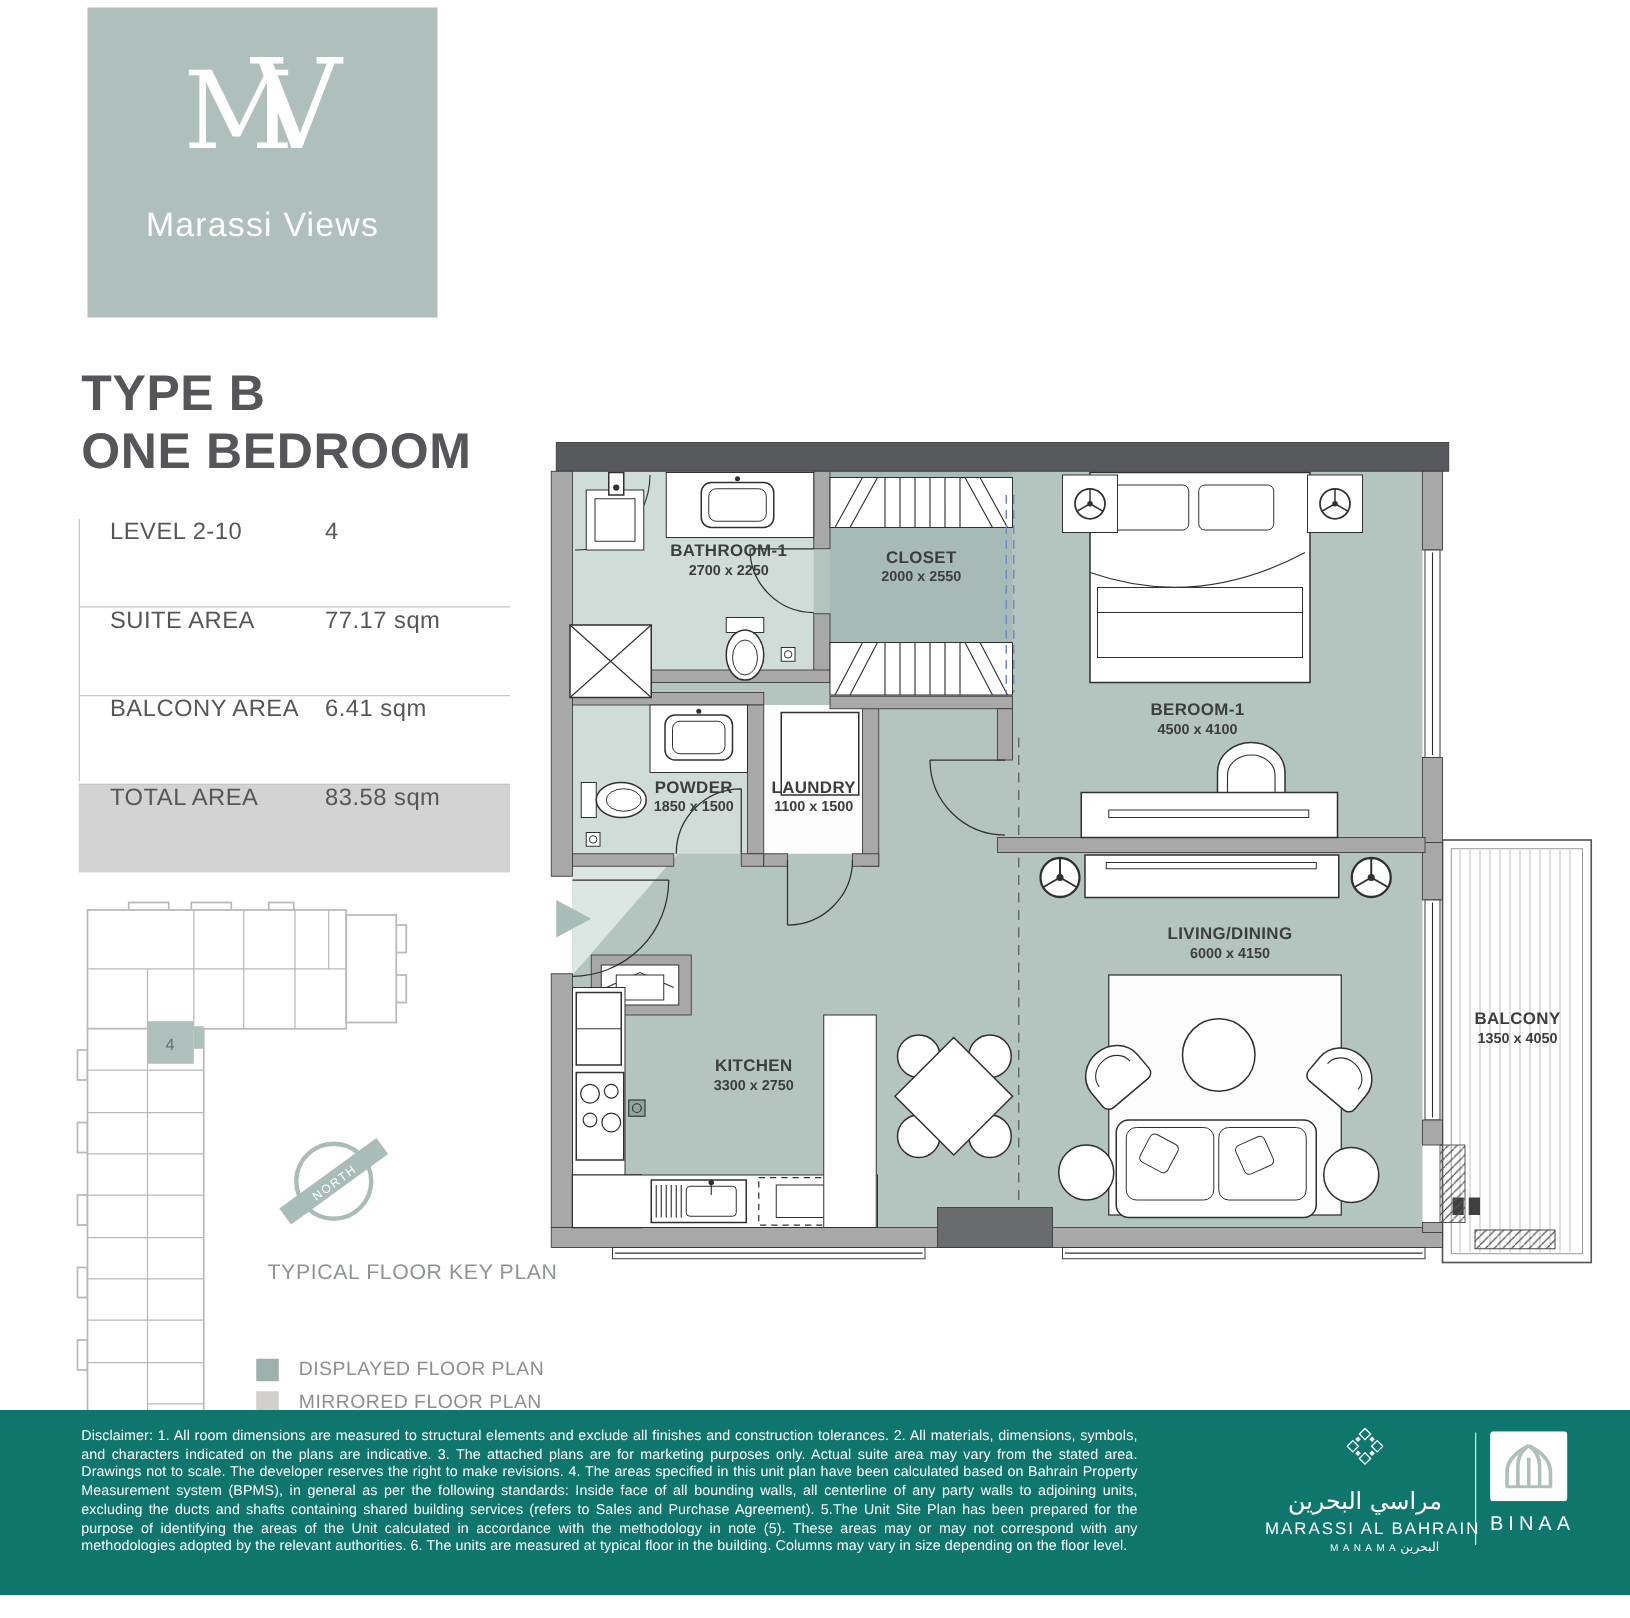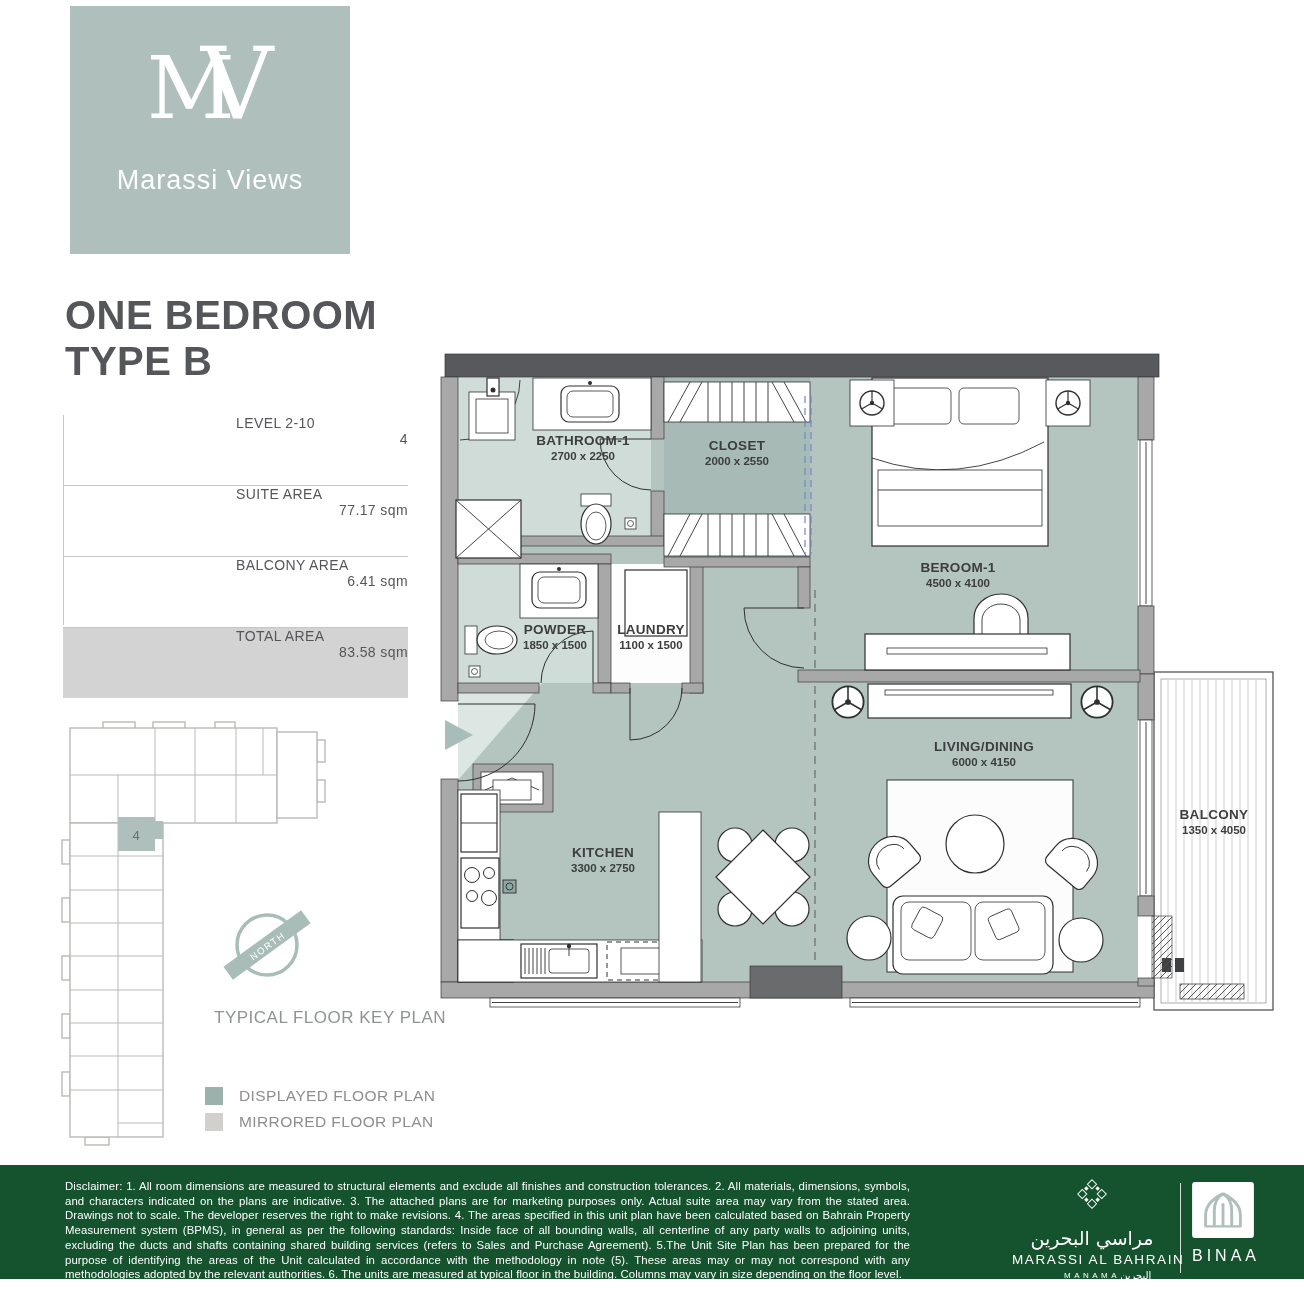--- a/index.html
+++ b/index.html
@@ -13,37 +13,37 @@
   .mg-m{font-size:86px;}
   .mg-v{font-size:100px;margin-left:-34px;}
   .logo-ar{font-size:30px;margin-top:2px;font-family:"DejaVu Sans",sans-serif;}
   .logo-en{font-size:27px;letter-spacing:1px;margin-top:2px;}
 
   
   .unit-title{left:65px;top:292px;font-size:40px;font-weight:bold;color:#55565a;line-height:46px;letter-spacing:.5px;}
 
   
   .spec-table{left:63px;top:415px;width:345px;color:#55565a;}
-  .spec-row{position:relative;height:70px;display:flex;align-items:flex-end;font-size:14px;letter-spacing:.4px;flex-direction:column;}
+  .spec-row{position:relative;height:70px;display:flex;align-items:flex-start;font-size:19px;letter-spacing:.4px;}
   .spec-row + .spec-row{border-top:1px solid #c6c6c6;}
   .spec-row .lbl{width:172px;padding-left:25px;}
   .spec-row.hl{background:#d3d3d3;}
   .table-rule{left:63px;top:415px;width:1px;height:210px;background:#c6c6c6;}
 
   
   .keyplan-caption{left:214px;top:1008px;font-size:17px;color:#8f9492;letter-spacing:.5px;}
   .legend{left:205px;top:1087px;}
   .legend-row{display:flex;align-items:center;margin-bottom:8px;}
   .legend-row .sw{width:18px;height:18px;margin-right:16px;}
   .sw-displayed{background:#9db1ac;}
   .sw-mirrored{background:#d2d0cc;}
   .legend-row .lg-label{font-size:15.5px;color:#8d8e8e;letter-spacing:.4px;}
 
   
-  .footer{left:0;top:1165px;width:1304px;height:114px;background:#14532d;}
+  .footer{left:0;top:1128px;width:1304px;height:148px;background:#0f766e;}
   .disclaimer{position:absolute;left:65px;top:14px;width:845px;color:#fff;font-size:11.4px;
               line-height:1.29;text-align:justify;letter-spacing:.1px;}
   .marassi-logo{position:absolute;left:1012px;top:14px;width:160px;color:#fff;text-align:center;}
   .m-icon{width:30px;height:30px;display:block;margin:0 auto;}
   .m-ar{font-size:19px;margin-top:18px;font-family:"DejaVu Sans",sans-serif;}
   .m-en{font-size:13.5px;letter-spacing:1.6px;margin-top:3px;white-space:nowrap;}
   .m-city{display:flex;align-items:center;margin-top:3px;padding:0 4px;margin-left:48px;}
   .m-city .city-en{font-size:8px;letter-spacing:3.5px;}
   .m-city .city-ar{font-size:10px;font-family:"DejaVu Sans",sans-serif;}
   .f-divider{position:absolute;left:1180px;top:18px;width:1px;height:90px;background:rgba(255,255,255,.8);}
@@ -67,22 +67,22 @@
 <body>
 
 <div class="page">
 
   <div class="abs logo-box">
     <div class="monogram"><span class="mg-m">M</span><span class="mg-v">V</span></div>
     <div class="logo-en">Marassi Views</div>
   </div>
 
   <div class="abs unit-title">
+    <div>TYPE B</div>
     <div>ONE BEDROOM</div>
-    <div>TYPE B</div>
   </div>
 
   <div class="abs table-rule"></div>
   <div class="abs spec-table">
     <div class="spec-row">
       <span class="lbl">LEVEL 2-10</span>
       <span class="val">4</span>
     </div>
     <div class="spec-row">
       <span class="lbl">SUITE AREA</span>

